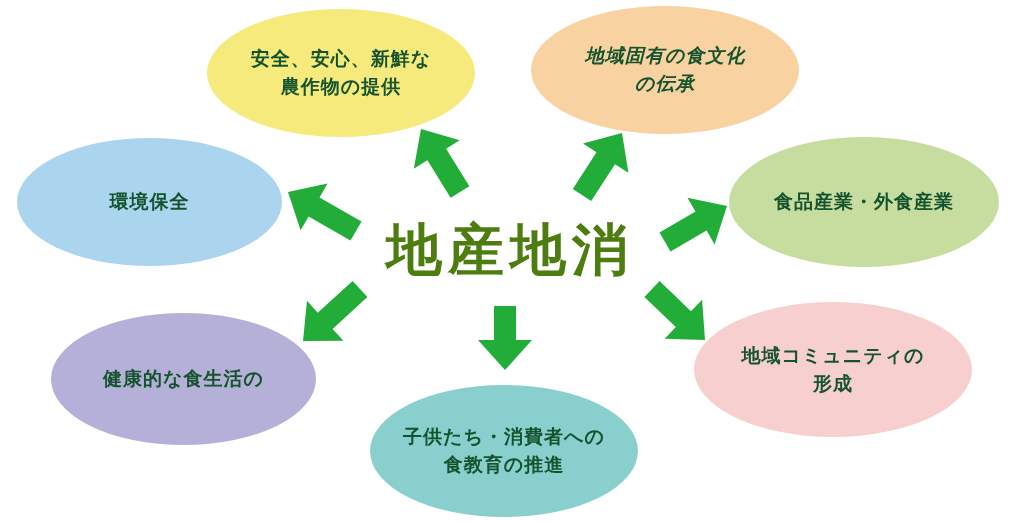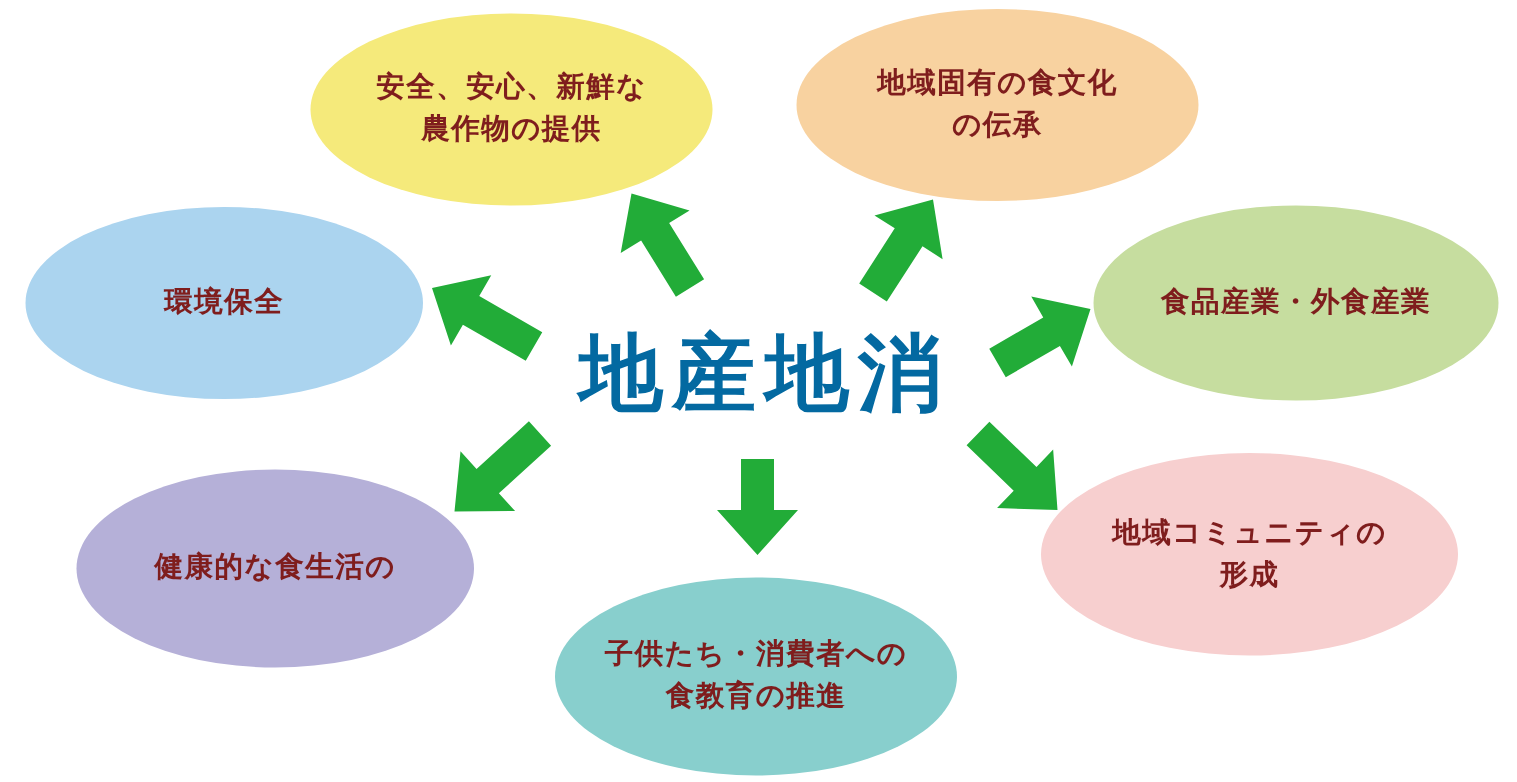--- a/index.html
+++ b/index.html
@@ -11,31 +11,31 @@
       background: #ffffff;
       font-family: "DejaVu Sans", "Liberation Sans", sans-serif;
     }
     .bubble {
       position: absolute;
       border-radius: 50%;
       display: flex;
       align-items: center;
       justify-content: center;
       text-align: center;
-      color: #7f1d1d;
+      color: #14532d;
       font-weight: bold;
       font-size: 19px;
       line-height: 1.45;
       letter-spacing: 1px;
     }
     .bubble .txt { display: block; }
     .bubble .line { display: block; white-space: nowrap; }
 
     #b-safe   { left: 207px; top: 9px;   width: 268px; height: 128px; }
-    #b-culture{ left: 531px; top: 6px;   width: 268px; height: 128px; }
+    #b-culture{ left: 531px; top: 6px;   width: 268px; height: 128px; font-style: italic; }
     #b-env    { left: 17px;  top: 138px; width: 265px; height: 128px; }
     #b-food   { left: 729px; top: 137px; width: 270px; height: 130px; }
     #b-health { left: 51px;  top: 313px; width: 265px; height: 132px; }
     #b-comm   { left: 694px; top: 302px; width: 278px; height: 135px; }
     #b-edu    { left: 370px; top: 385px; width: 268px; height: 132px; }
 
     #center-title {
       position: absolute;
       left: 370px;
       top: 218px;
@@ -105,14 +105,14 @@
     </span>
   </div>
 
   <div id="b-edu" class="bubble" style="background: rgb(136, 207, 205);">
     <span class="txt">
       <span class="line">子供たち・消費者への</span>
       <span class="line">食教育の推進</span>
     </span>
   </div>
 
-  <div id="center-title" style="color: #0369a1;">地産地消</div>
+  <div id="center-title" style="color: #4d7c0f;">地産地消</div>
 </div>
 
 </body></html>

